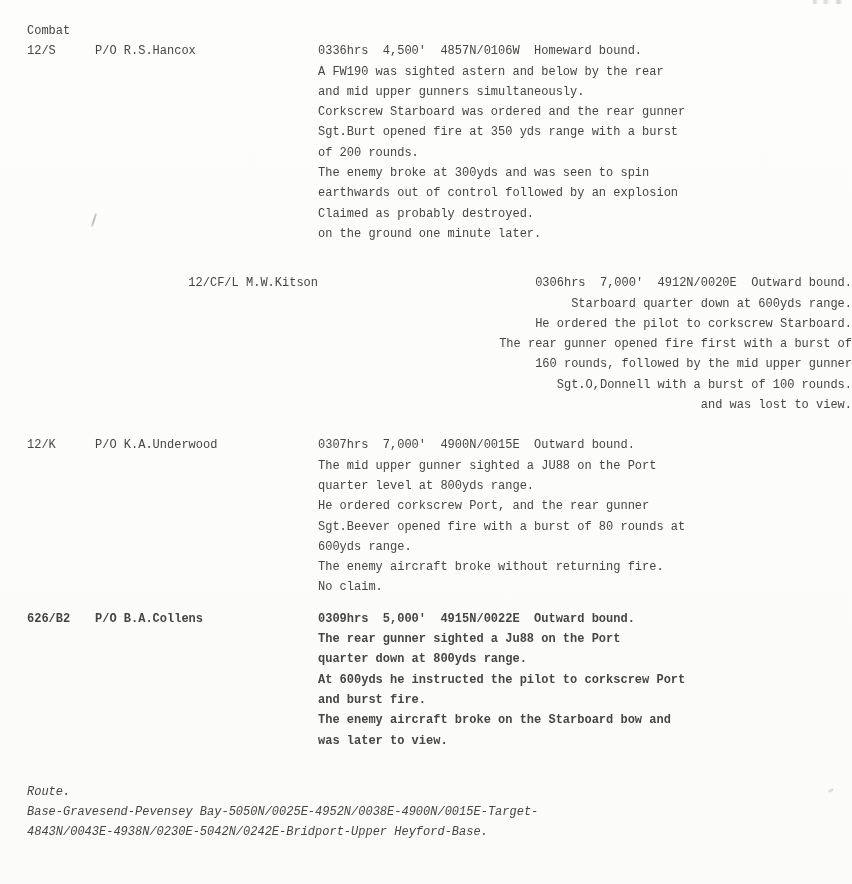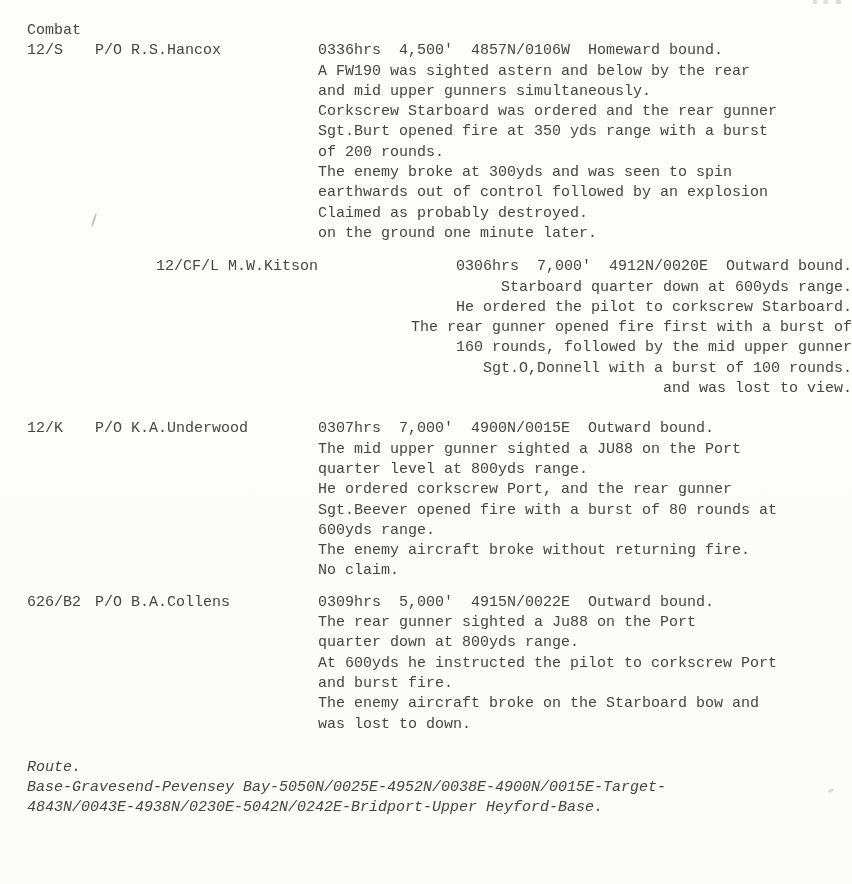--- a/index.html
+++ b/index.html
@@ -7,21 +7,21 @@
     padding: 0;
     background: #fdfdfc;
   }
   .page {
     position: relative;
     width: 852px;
     height: 884px;
     background: linear-gradient(180deg, #fdfdfc 0%, #fcfcfa 60%, #fbfbf9 100%);
     overflow: hidden;
     font-family: "Liberation Mono", "DejaVu Sans Mono", monospace;
-    font-size: 15px;
+    font-size: 12px;
     line-height: 20.3px;
     color: #454545;
     box-sizing: border-box;
     padding: 21px 0 0 27px;
   }
   .line {
     white-space: pre;
   }
   .heading {
     white-space: pre;
@@ -35,24 +35,24 @@
     flex: 0 0 291px;
     white-space: pre;
   }
   .code {
     display: inline-block;
     min-width: 68px;
   }
   .entry-detail {
     flex: 1 1 auto;
   }
-  #entries .entry:nth-child(1) { margin-bottom: 13px; }
+  #entries .entry:nth-child(1) { margin-bottom: 29px; }
   #entries .entry:nth-child(2) { margin-bottom: 20px; text-align: right; }
   #entries .entry:nth-child(3) { margin-bottom: 11px; }
-  #entries .entry:nth-child(4) { margin-bottom: 23px; }
+  #entries .entry:nth-child(4) { margin-bottom: 31px; font-weight: bold; }
   .route-block {
     margin-top: 17px;
     font-style: italic;
   }
   .pencil-mark {
     position: absolute;
     left: 93px;
     top: 213px;
     width: 2px;
     height: 14px;
@@ -134,21 +134,21 @@
       </div>
       <div class="entry">
         <div class="entry-left"><span class="code">626/B2</span><span class="pilot">P/O B.A.Collens</span></div>
         <div class="entry-detail">
           <div class="line">0309hrs  5,000'  4915N/0022E  Outward bound.</div>
           <div class="line">The rear gunner sighted a Ju88 on the Port</div>
           <div class="line">quarter down at 800yds range.</div>
           <div class="line">At 600yds he instructed the pilot to corkscrew Port</div>
           <div class="line">and burst fire.</div>
           <div class="line">The enemy aircraft broke on the Starboard bow and</div>
-          <div class="line">was lost to down.</div>
+          <div class="line">was later to view.</div>
         </div>
       </div>
     </div>
   <div class="pencil-mark"></div>
   <div class="route-block">
     <div class="heading">Route.</div>
     <div id="route-lines">
         <div class="line">Base-Gravesend-Pevensey Bay-5050N/0025E-4952N/0038E-4900N/0015E-Target-</div>
         <div class="line">4843N/0043E-4938N/0230E-5042N/0242E-Bridport-Upper Heyford-Base.</div>
       </div>

